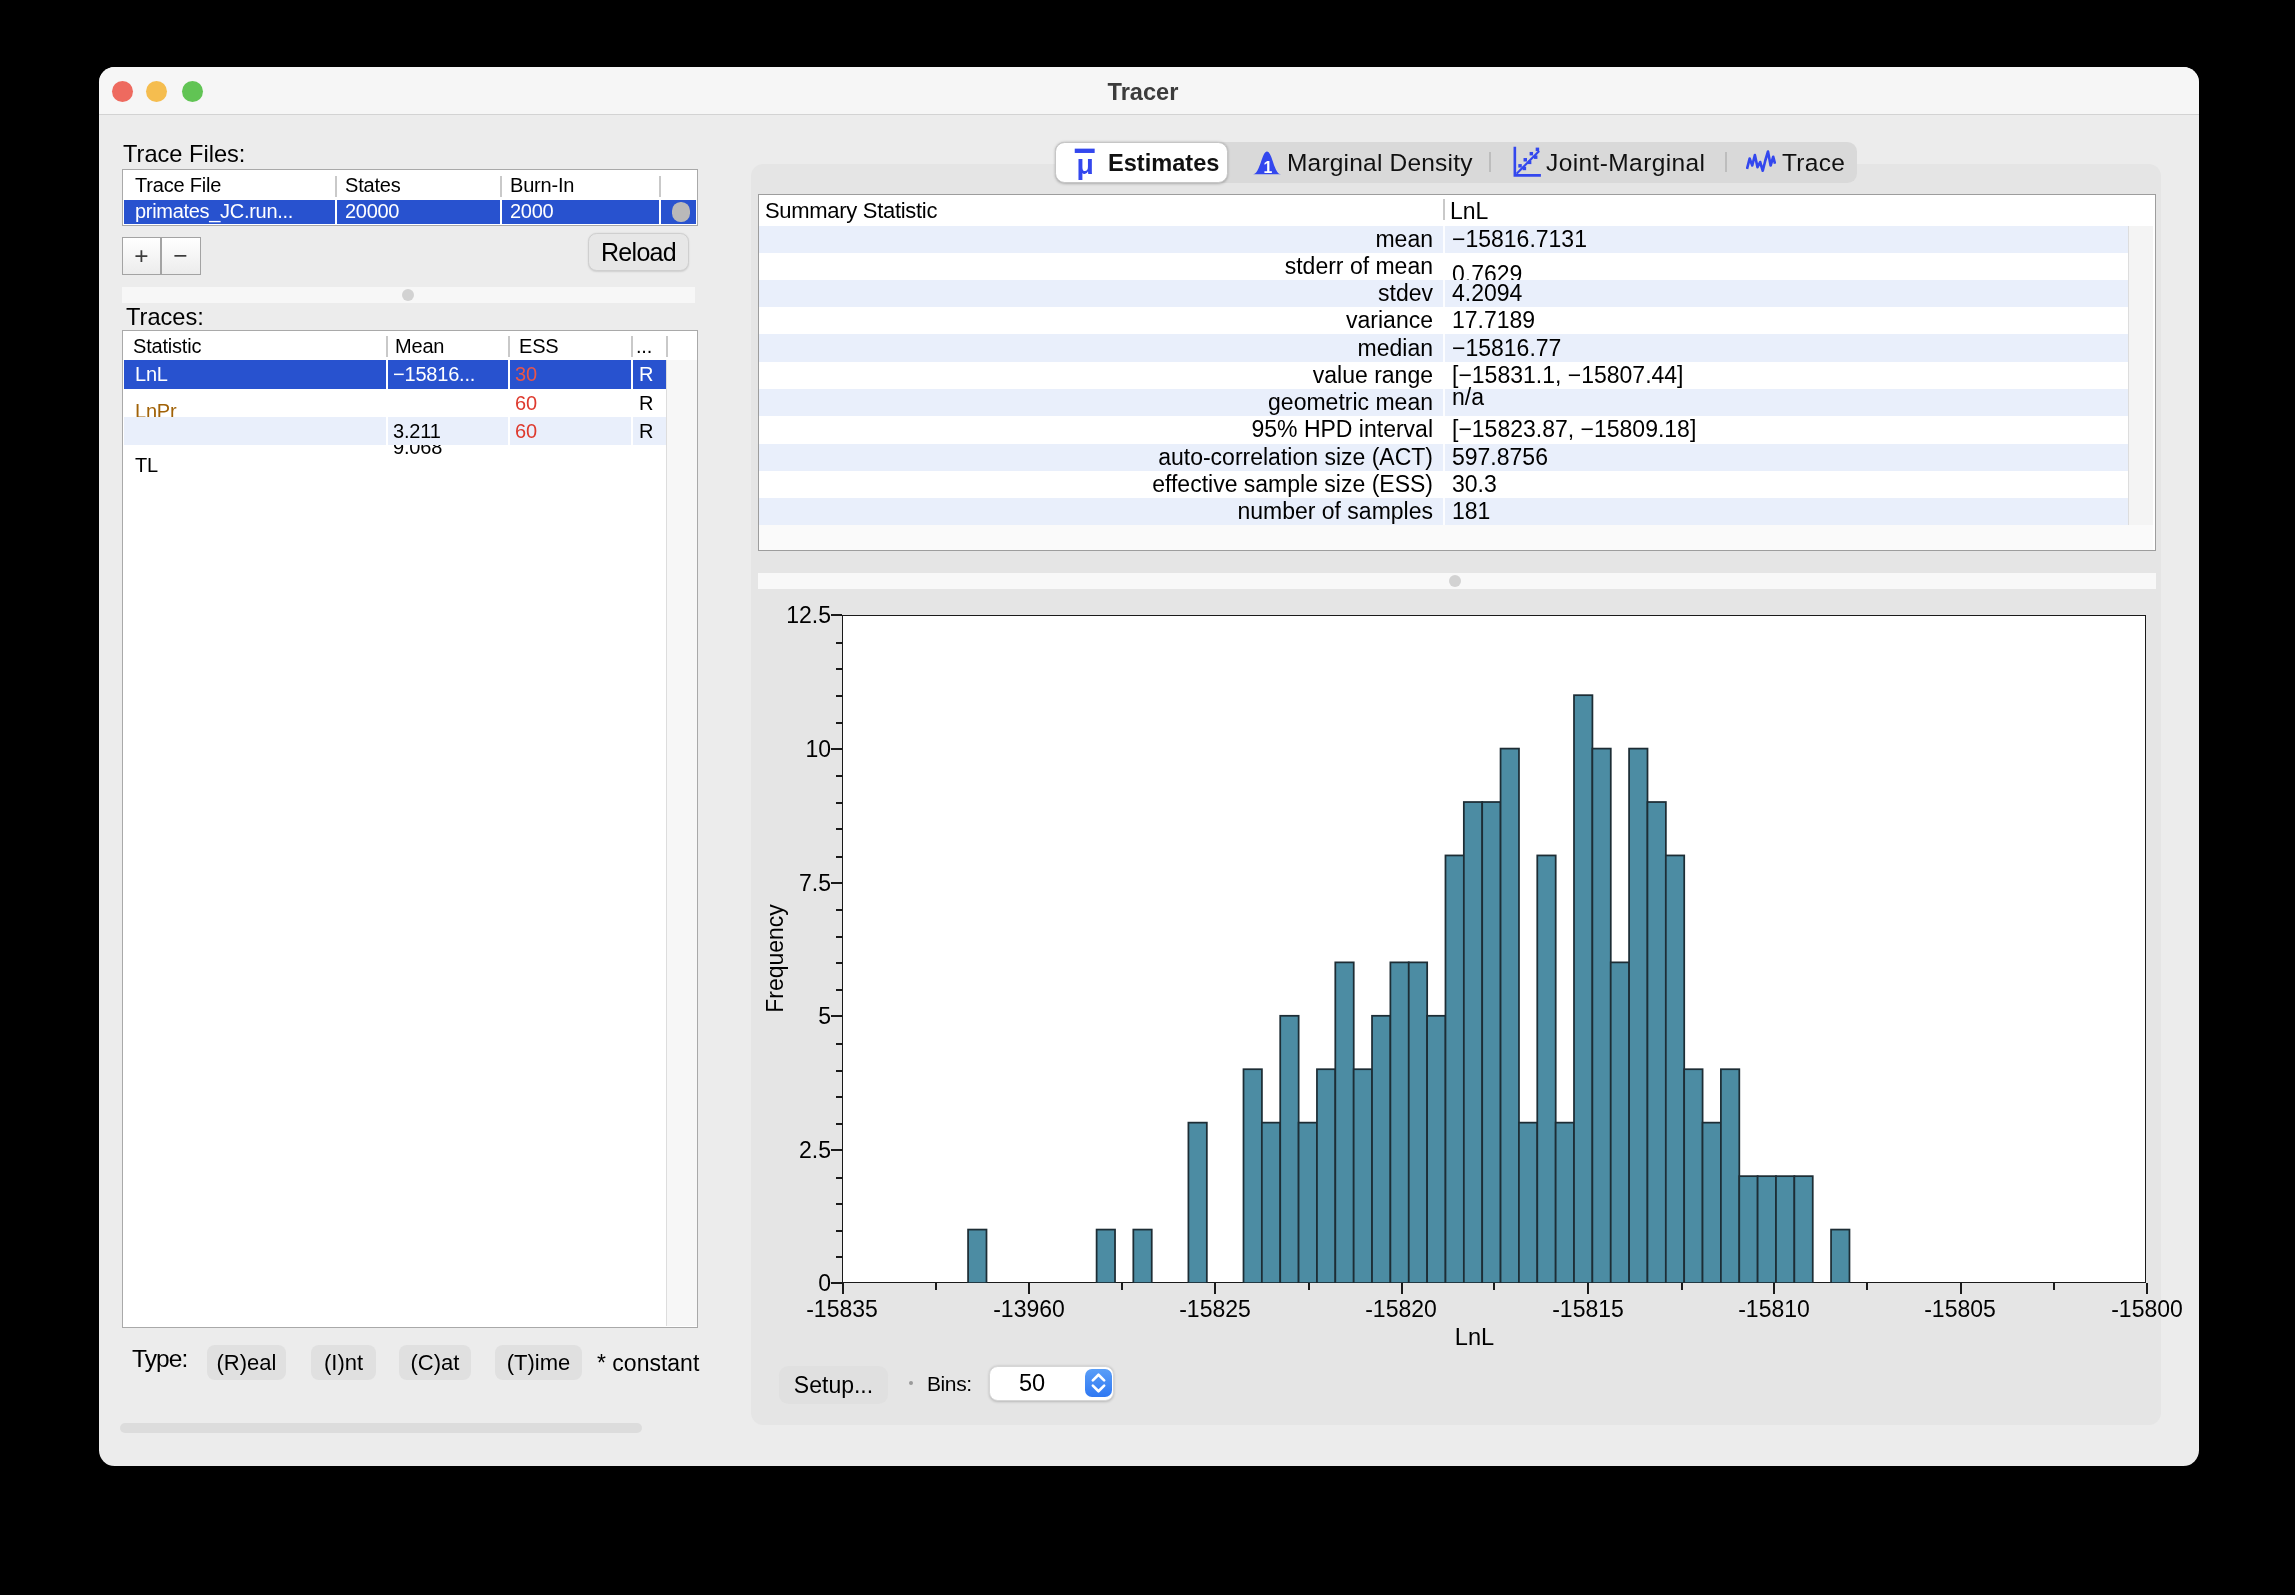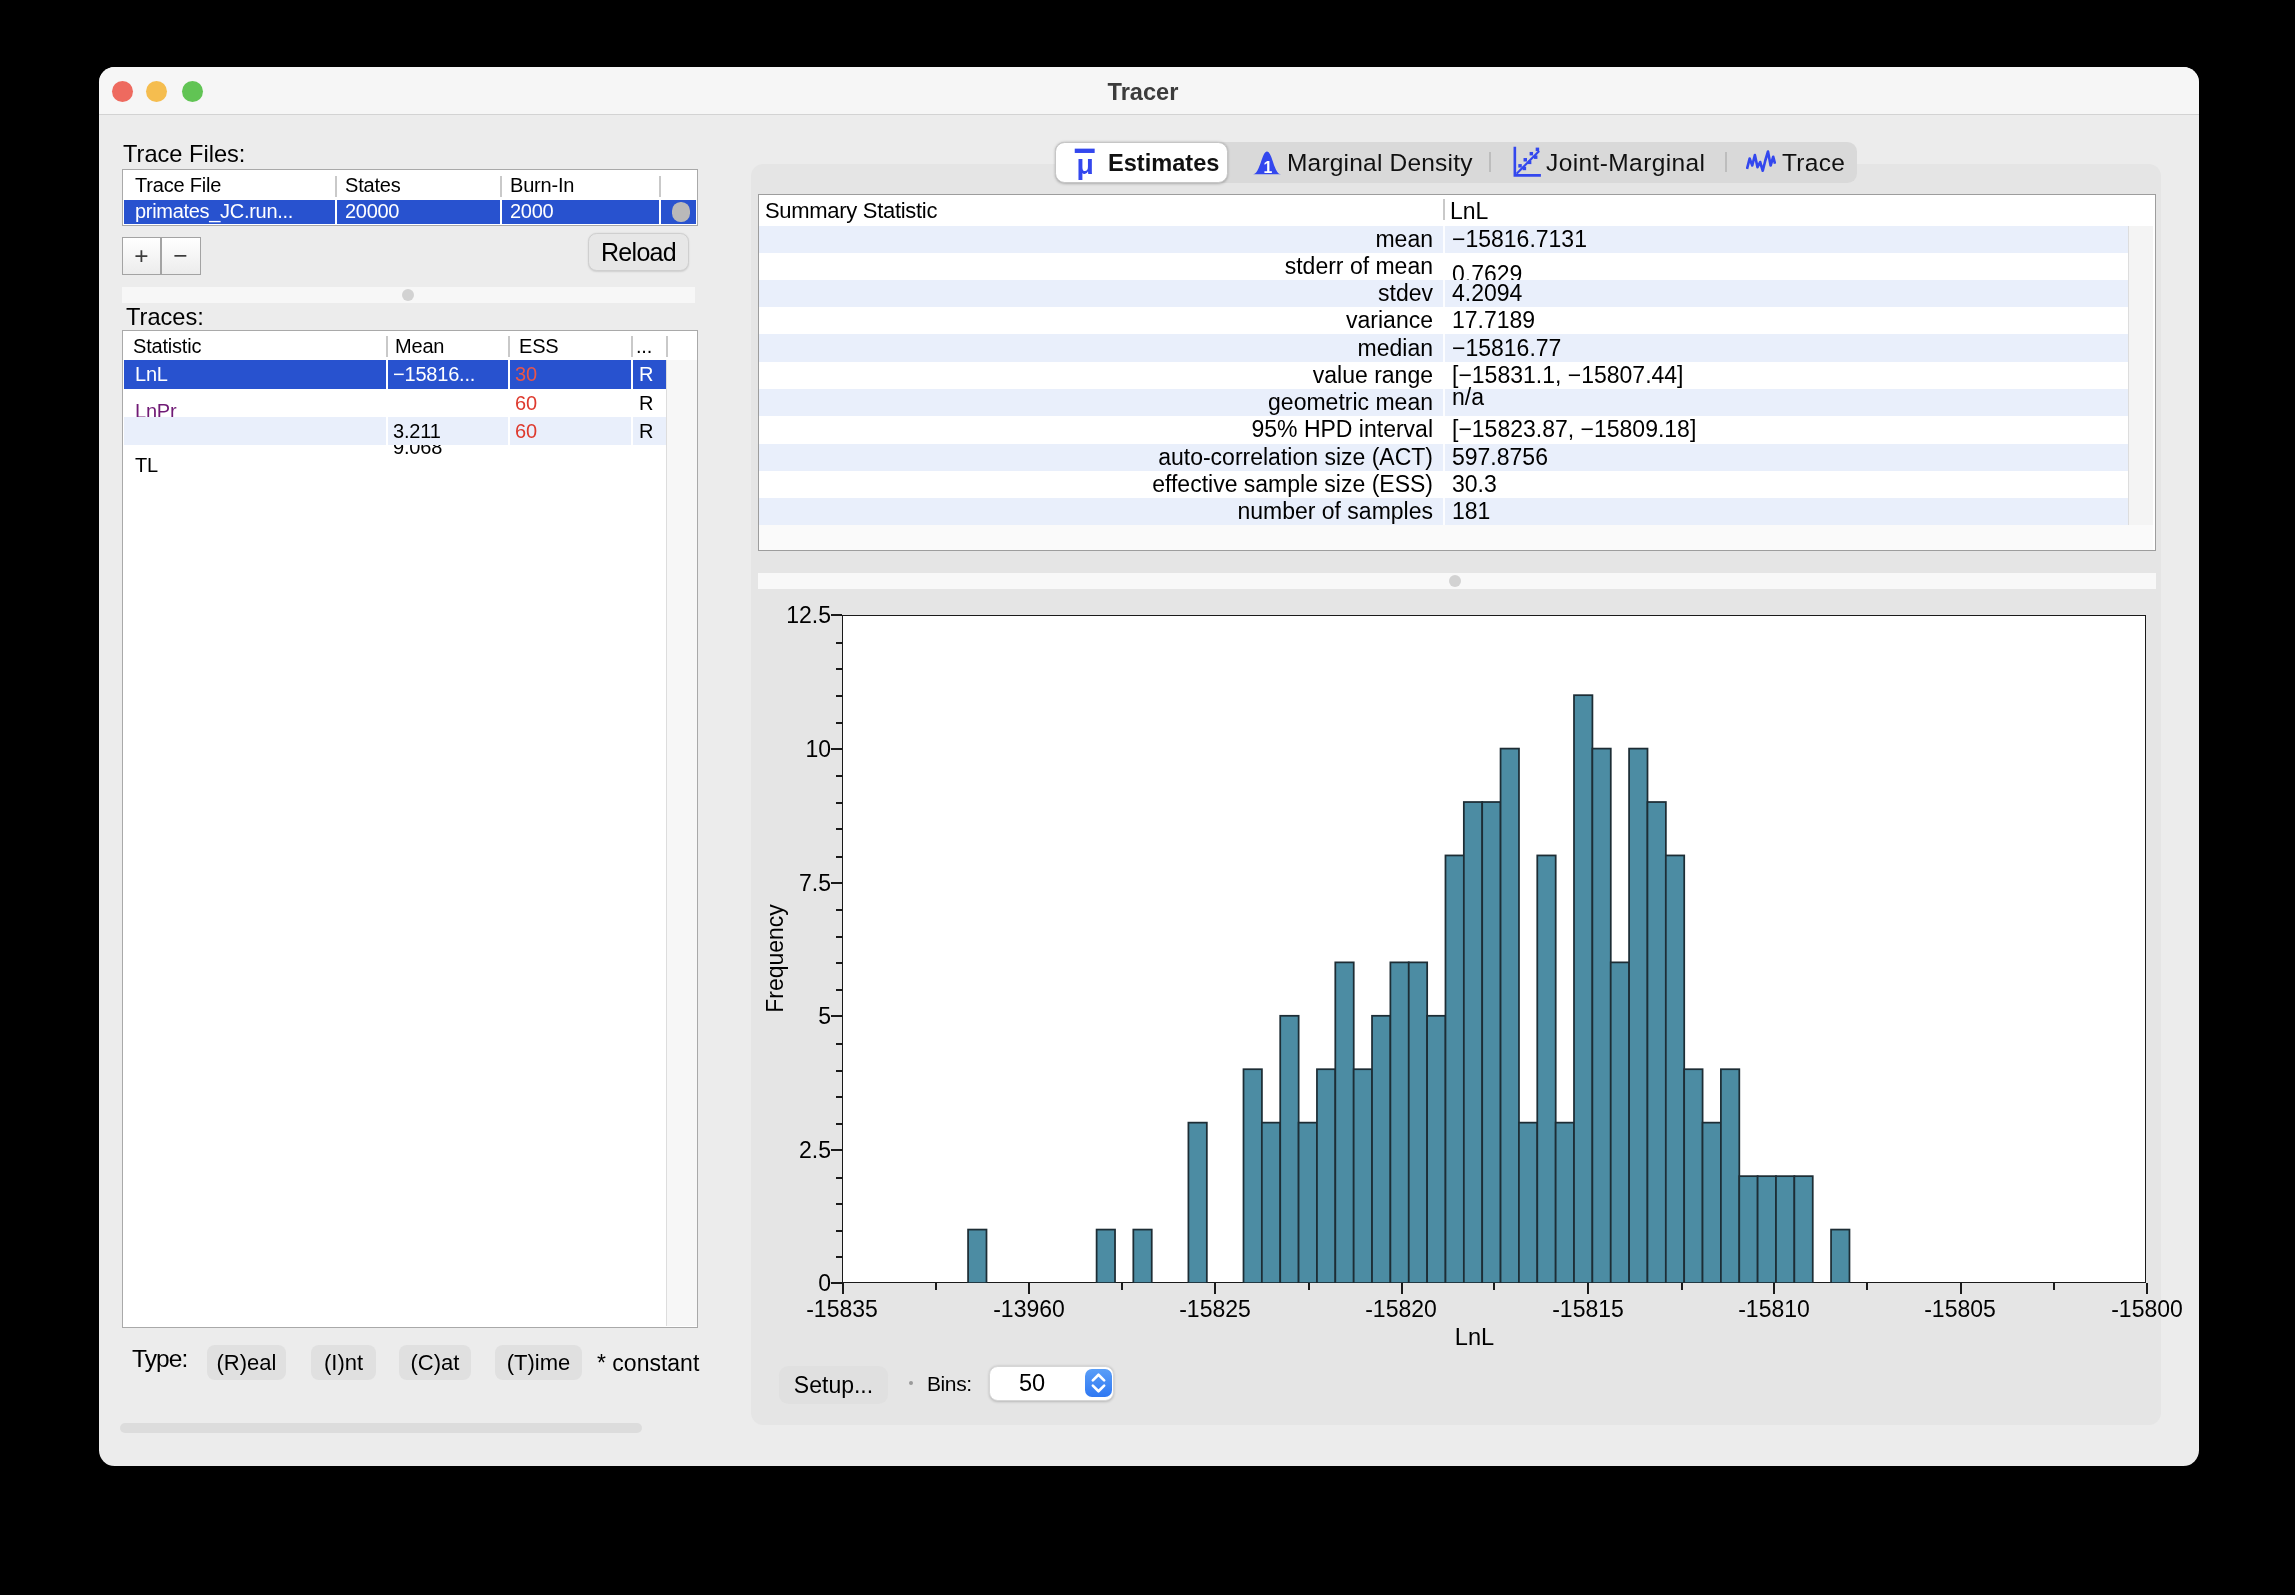--- a/index.html
+++ b/index.html
@@ -50,21 +50,21 @@
 <div class="a ct" style="left:519px;top:332px;height:28px;font-size:20px;letter-spacing:-0.2px;color:#000;white-space:nowrap;">ESS</div>
 <div class="a ct" style="left:636px;top:332px;height:28px;font-size:20px;letter-spacing:-0.2px;color:#000;white-space:nowrap;">...</div>
 <div class="a" style="left:124px;top:360px;width:542px;height:29px;background:#2852cf;"></div>
 <div class="a" style="left:386px;top:360px;width:1.7px;height:29px;background:#fff;"></div>
 <div class="a" style="left:508px;top:360px;width:1.7px;height:29px;background:#fff;"></div>
 <div class="a" style="left:631px;top:360px;width:1.7px;height:29px;background:#fff;"></div>
 <div class="a ct" style="left:135px;top:360px;height:29px;font-size:20px;letter-spacing:-0.2px;color:#fff;white-space:nowrap;">LnL</div>
 <div class="a ct" style="left:393px;top:360px;height:29px;font-size:20px;letter-spacing:-0.2px;color:#fff;white-space:nowrap;">−15816...</div>
 <div class="a ct" style="left:515px;top:360px;height:29px;font-size:20px;letter-spacing:-0.2px;color:#e8564a;white-space:nowrap;">30</div>
 <div class="a ct" style="left:639px;top:360px;height:29px;font-size:20px;letter-spacing:-0.2px;color:#fff;white-space:nowrap;">R</div>
-<div class="a ct" style="left:135px;top:389px;height:44px;font-size:20px;letter-spacing:-0.2px;color:#701a75;white-space:nowrap;text-decoration:underline;">LnPr</div>
+<div class="a ct" style="left:135px;top:389px;height:44px;font-size:20px;letter-spacing:-0.2px;color:#a16207;white-space:nowrap;text-decoration:underline;">LnPr</div>
 <div class="a ct" style="left:393px;top:389px;height:28px;font-size:20px;letter-spacing:-0.2px;color:#000;white-space:nowrap;margin-top:44px;">9.068</div>
 <div class="a ct" style="left:515px;top:389px;height:28px;font-size:20px;letter-spacing:-0.2px;color:#de3a2e;white-space:nowrap;">60</div>
 <div class="a ct" style="left:639px;top:389px;height:28px;font-size:20px;letter-spacing:-0.2px;color:#000;white-space:nowrap;">R</div>
 <div class="a" style="left:124px;top:417px;width:542px;height:28px;background:#e9effb;"></div>
 <div class="a" style="left:386px;top:417px;width:1.7px;height:28px;background:#fff;"></div>
 <div class="a" style="left:508px;top:417px;width:1.7px;height:28px;background:#fff;"></div>
 <div class="a" style="left:631px;top:417px;width:1.7px;height:28px;background:#fff;"></div>
 <div class="a ct" style="left:135px;top:417px;height:28px;font-size:20px;letter-spacing:-0.2px;color:#000;white-space:nowrap;margin-top:34px;">TL</div>
 <div class="a ct" style="left:393px;top:417px;height:28px;font-size:20px;letter-spacing:-0.2px;color:#000;white-space:nowrap;">3.211</div>
 <div class="a ct" style="left:515px;top:417px;height:28px;font-size:20px;letter-spacing:-0.2px;color:#de3a2e;white-space:nowrap;">60</div>

